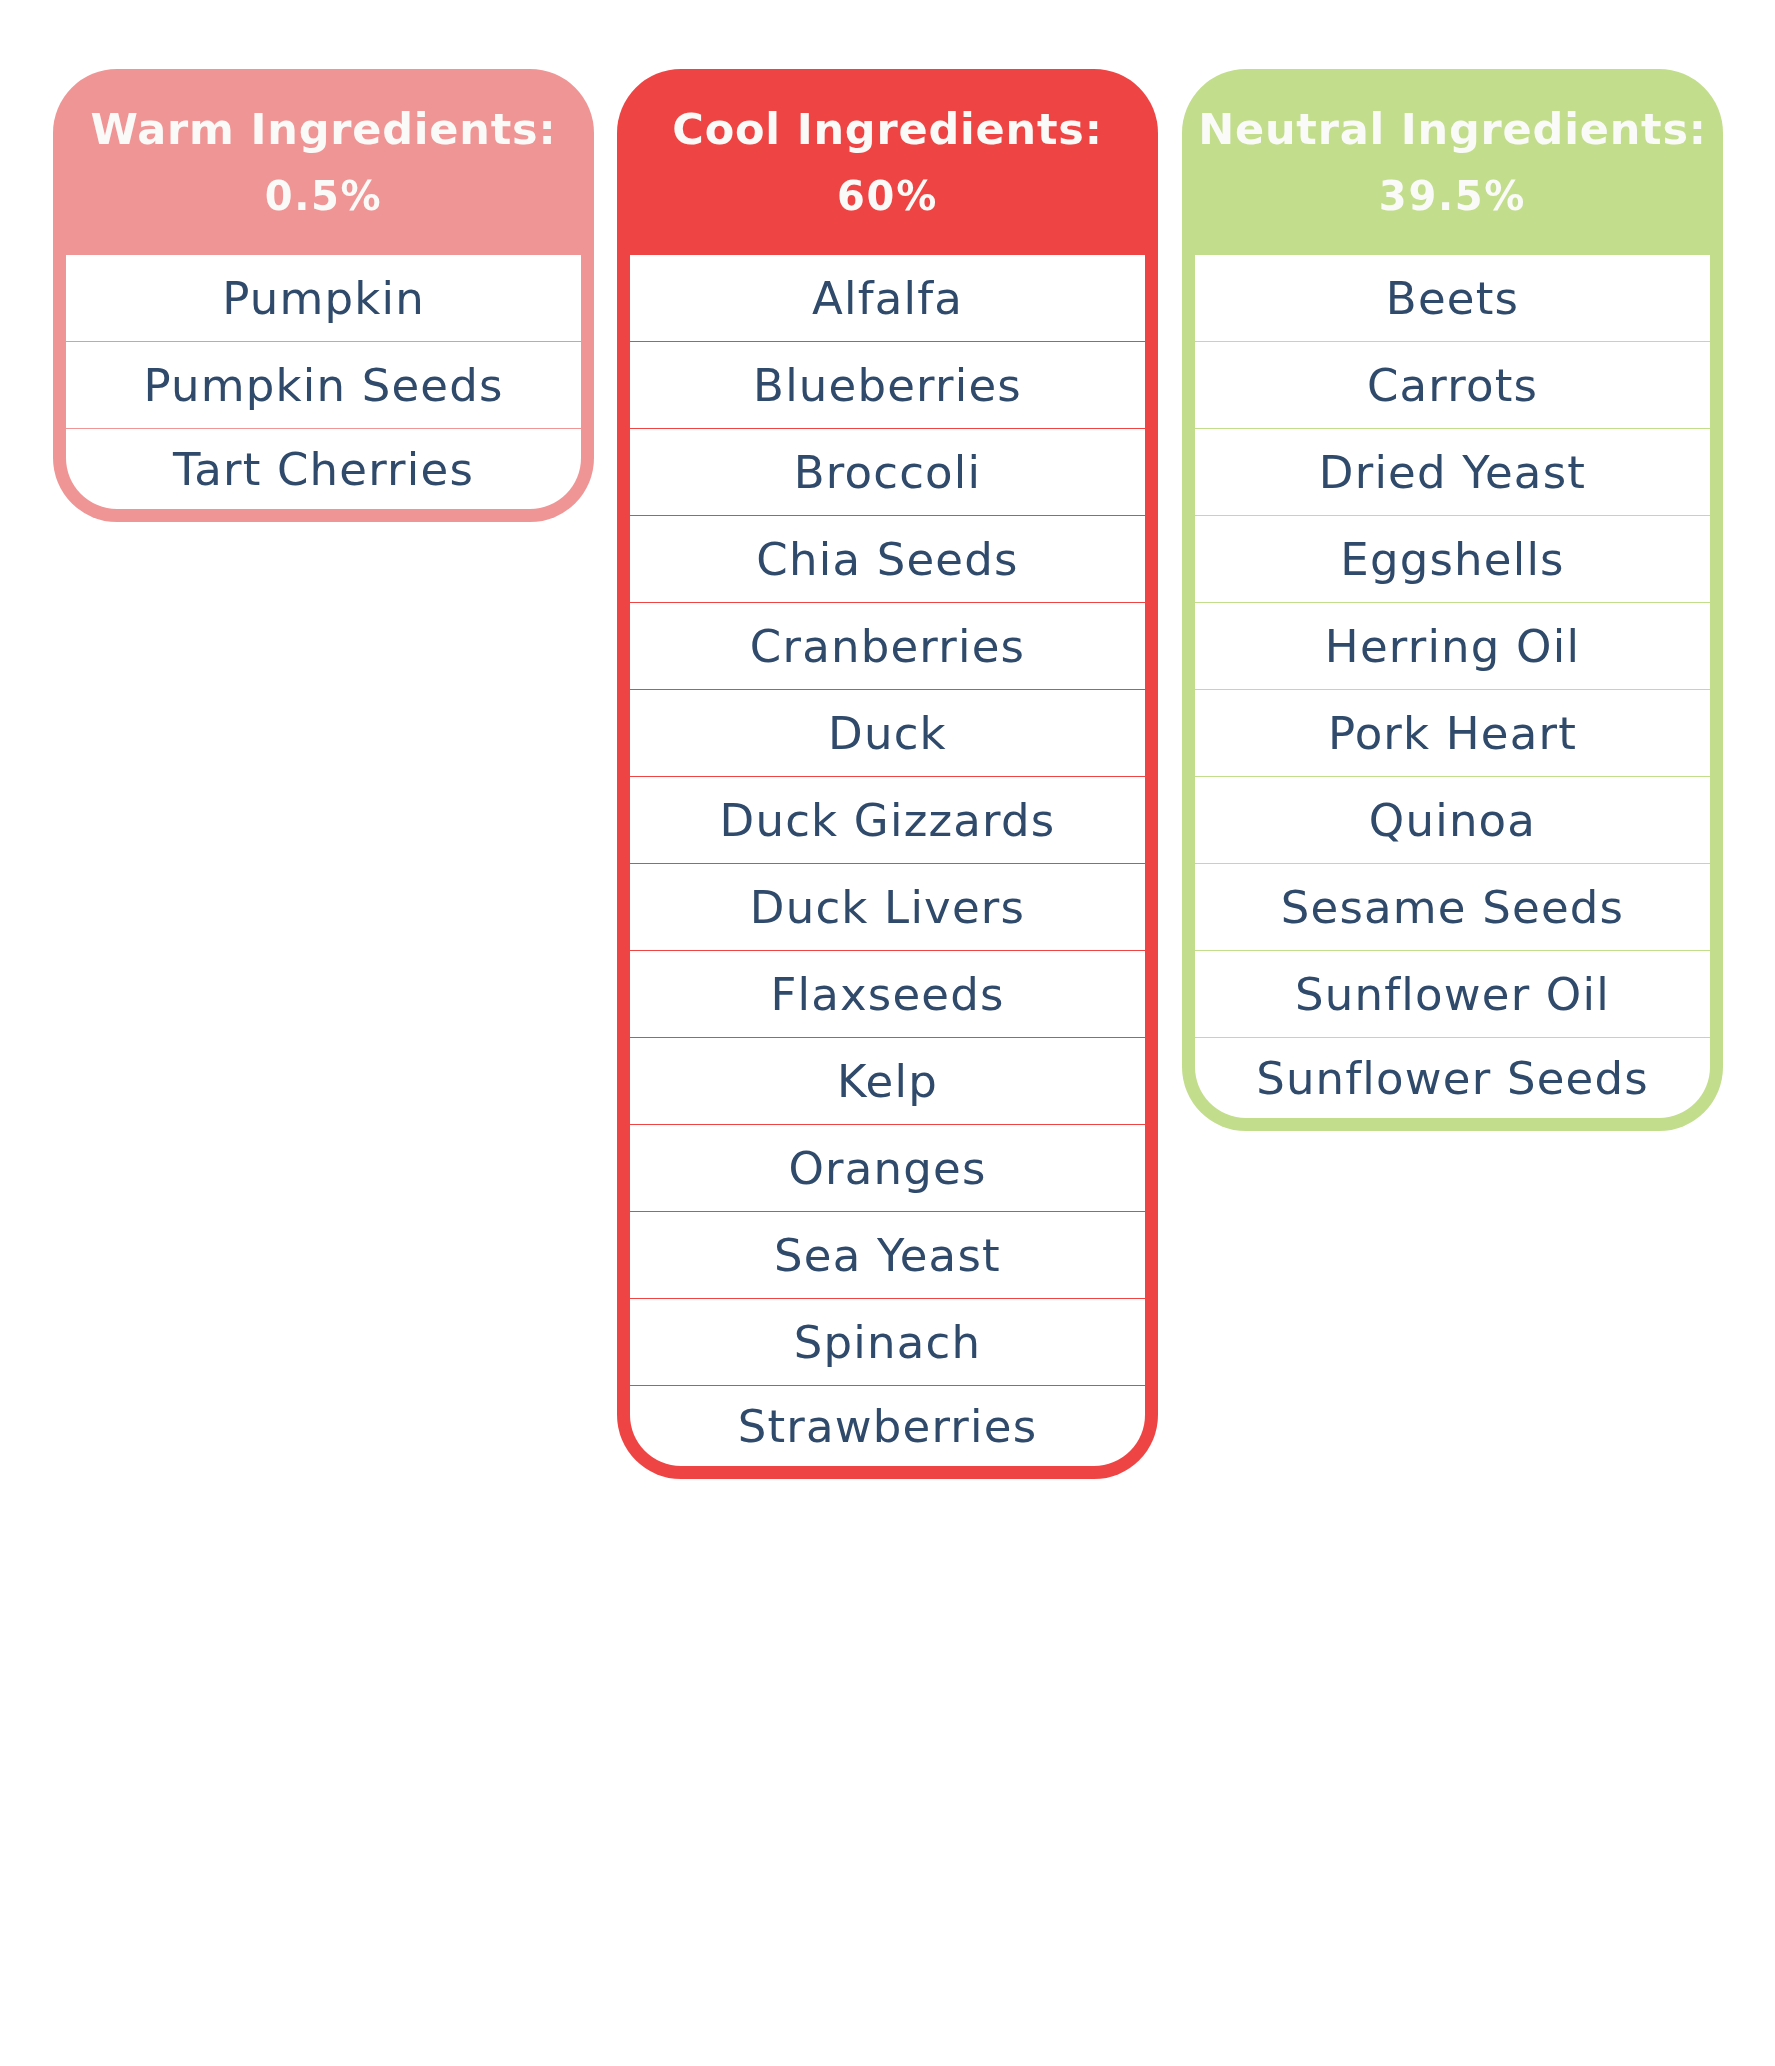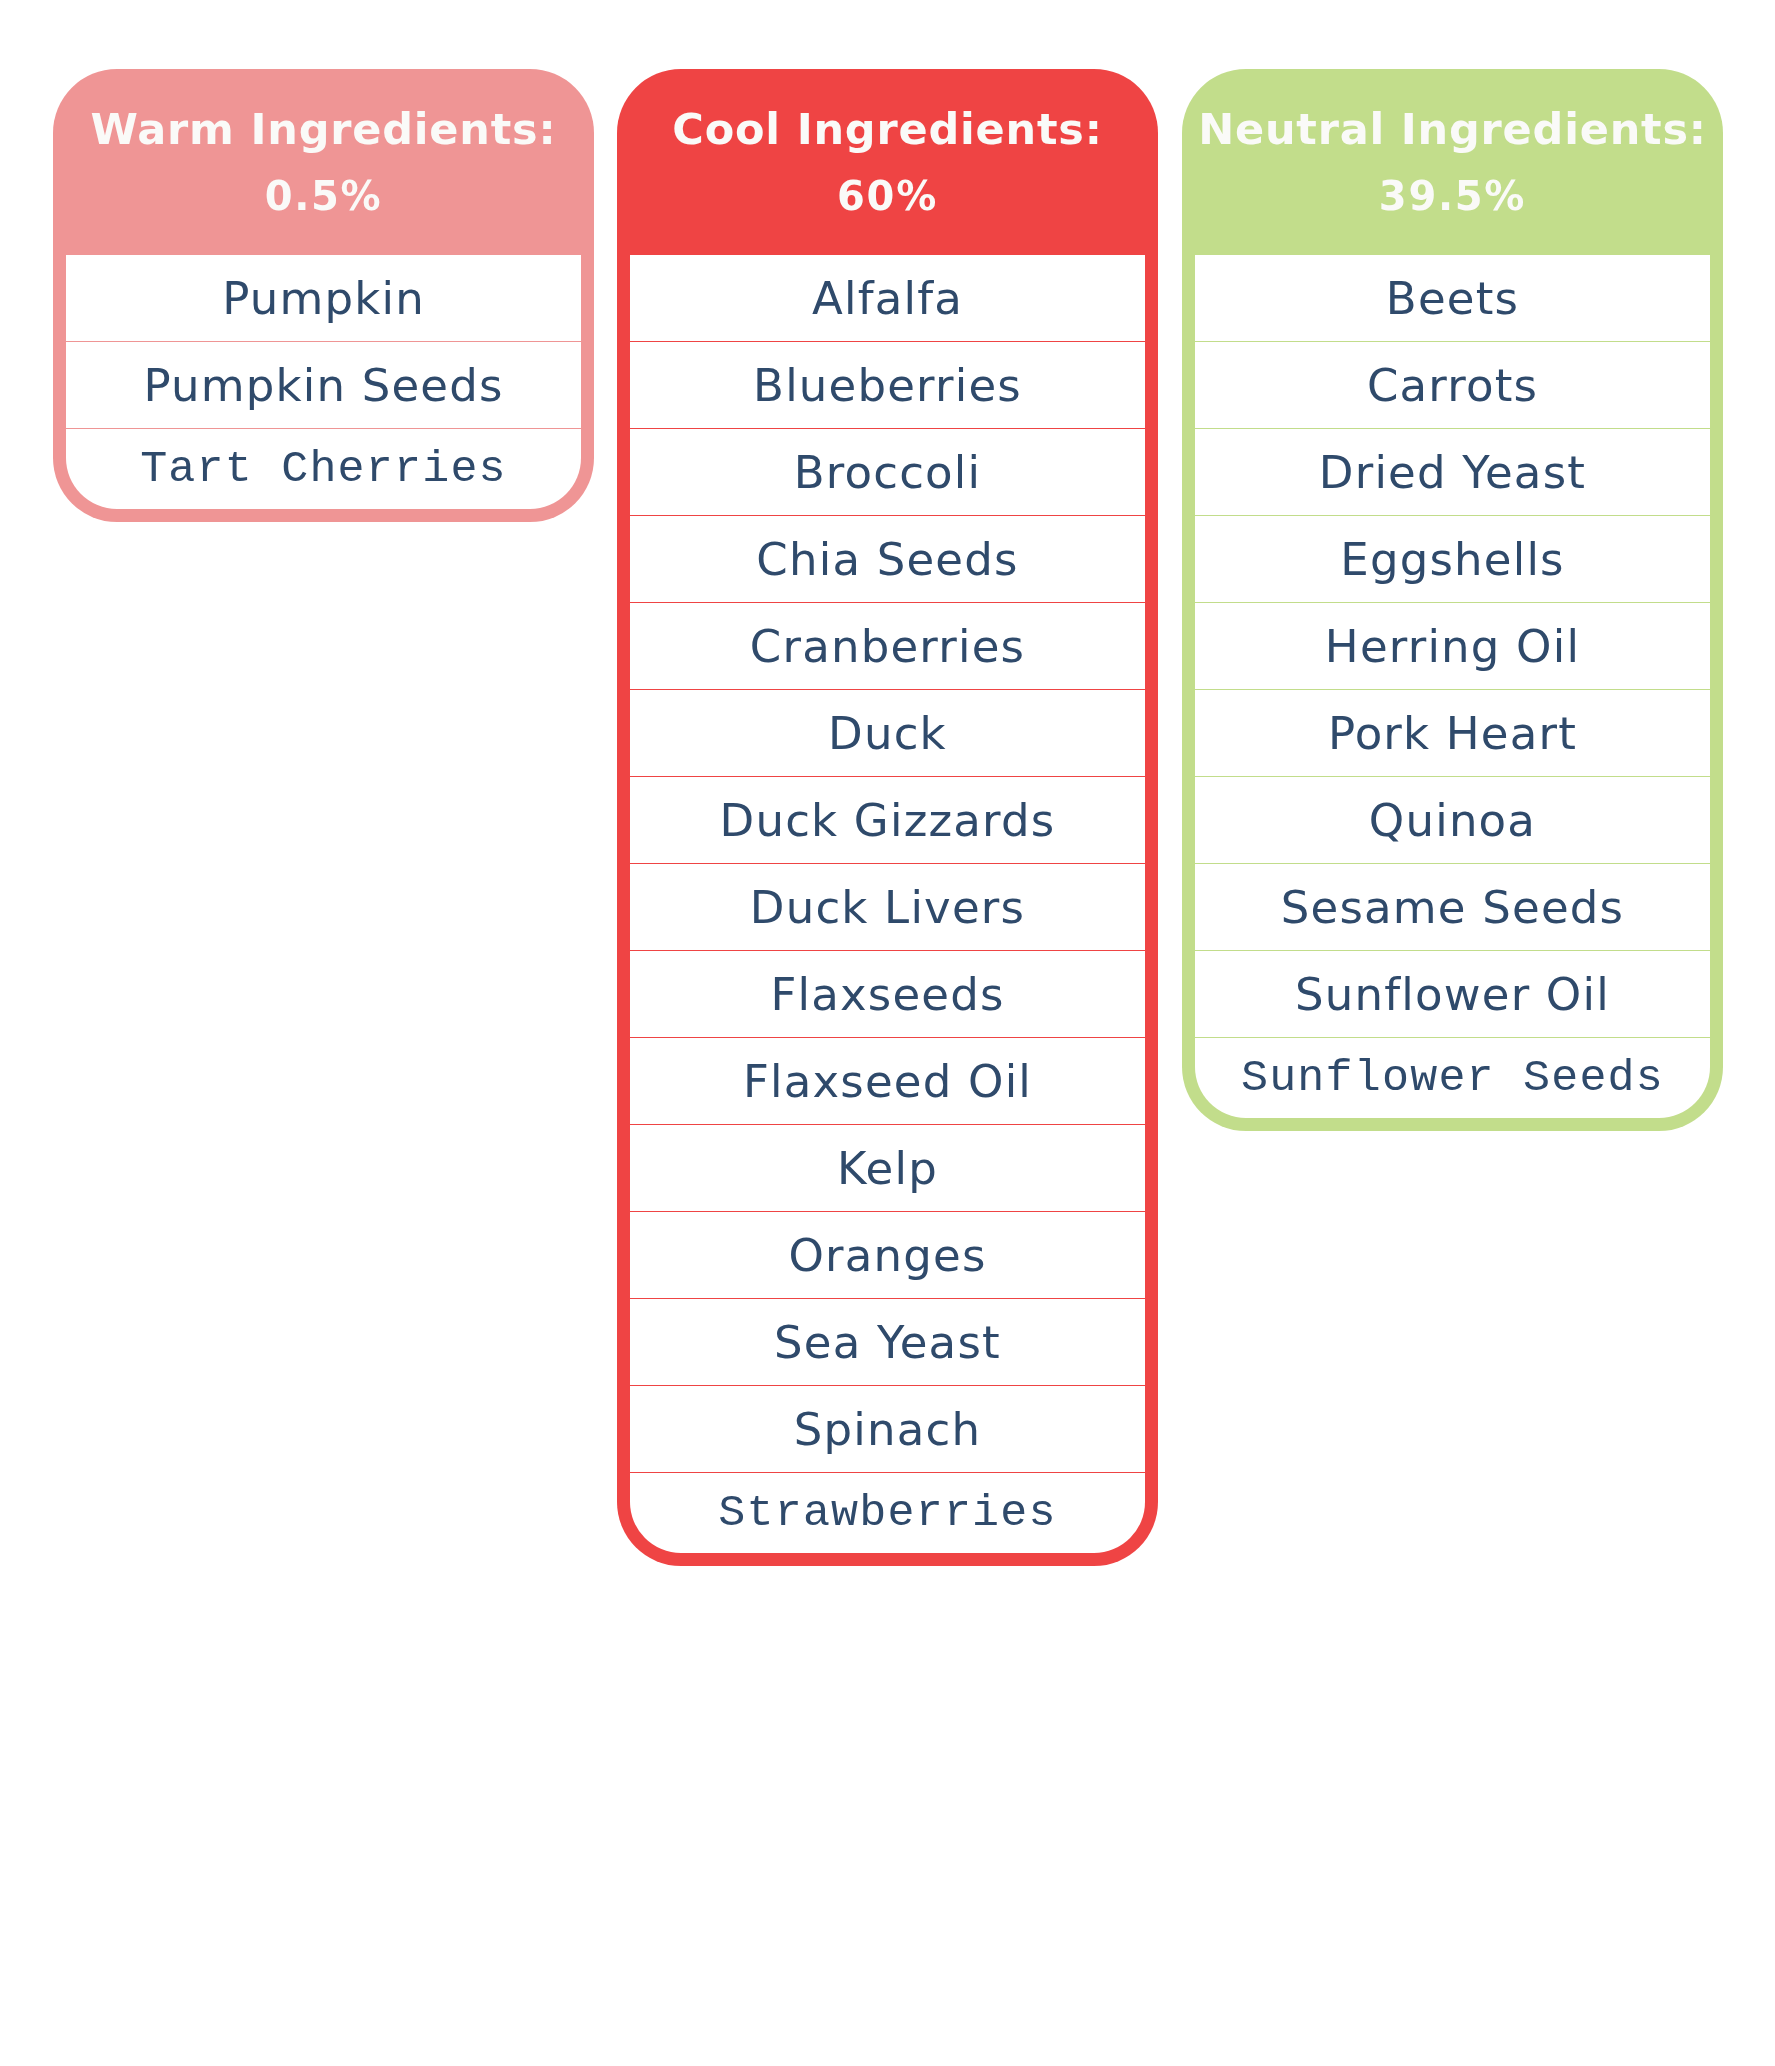--- a/index.html
+++ b/index.html
@@ -12,21 +12,21 @@
   .card.neutral { left: 1182px; background: #C2DD8B; }
   .card-header { height: 186px; display: flex; flex-direction: column;
                  align-items: center; justify-content: center; color: #FAFAF8;
                  font-weight: bold; text-align: center; padding-top: 3.3px; box-sizing: border-box; }
   .card-title { font-size: 43px; letter-spacing: 0.8px; line-height: 66px; white-space: nowrap; }
   .card-pct { font-size: 40px; letter-spacing: 1.7px; line-height: 69px; }
   .rows { display: flex; flex-direction: column; gap: 1px; }
   .row { background: #ffffff; height: 86px; display: flex; align-items: center;
          justify-content: center; color: #2F4A6B; font-size: 45px; letter-spacing: 1.2px;
          white-space: nowrap; }
-  .row:last-child { border-radius: 0 0 51px 51px; height: 80px; font-family: Liberation Mono, monospace; }
+  .row:last-child { border-radius: 0 0 51px 51px; height: 80px; }
 </style>
 </head>
 <body>
 
 <div class="card warm">
   <div class="card-header">
     <div class="card-title">Warm Ingredients:</div>
     <div class="card-pct">0.5%</div>
   </div>
   <div class="rows">
@@ -44,21 +44,20 @@
   <div class="rows">
       <div class="row">Alfalfa</div>
       <div class="row">Blueberries</div>
       <div class="row">Broccoli</div>
       <div class="row">Chia Seeds</div>
       <div class="row">Cranberries</div>
       <div class="row">Duck</div>
       <div class="row">Duck Gizzards</div>
       <div class="row">Duck Livers</div>
       <div class="row">Flaxseeds</div>
-      <div class="row">Flaxseed Oil</div>
       <div class="row">Kelp</div>
       <div class="row">Oranges</div>
       <div class="row">Sea Yeast</div>
       <div class="row">Spinach</div>
       <div class="row">Strawberries</div>
     </div>
 </div>
 
 <div class="card neutral">
   <div class="card-header">

